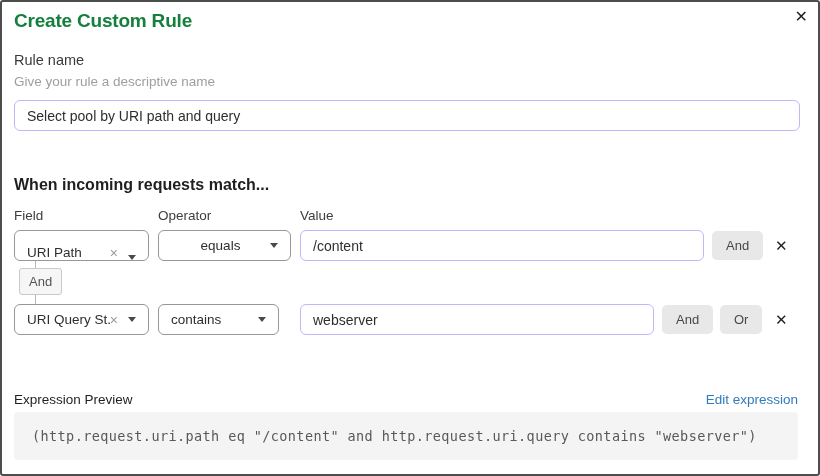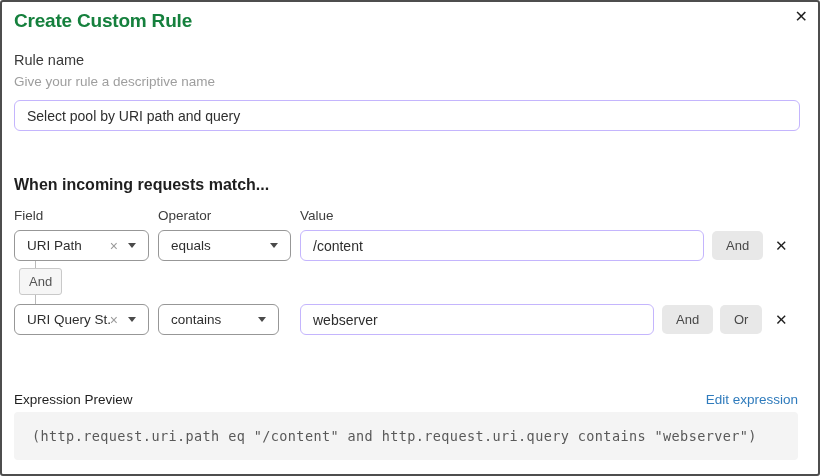--- a/index.html
+++ b/index.html
@@ -156,26 +156,26 @@
   <div class="abs field-label" style="left:12px; top:50px;">Rule name</div>
   <div class="abs help-text" style="left:12px; top:72px;">Give your rule a descriptive name</div>
   <input class="abs text-input" style="left: 12px; top: 98px; width: 786px;" value="Select pool by URI path and query">
 
   <div class="abs section-heading" style="left:12px; top:174px;">When incoming requests match...</div>
 
   <div class="abs col-label" style="left:12px; top:206px;text-align:right;">Field</div>
   <div class="abs col-label" style="left:156px; top:206px;">Operator</div>
   <div class="abs col-label" style="left:298px; top:206px;">Value</div>
 
-  <div class="abs select-pill" style="left:12px; top:228px; width:135px;">
+  <div class="abs select-pill" style="left:12px; top:228px; width:135px;align-items:flex-end;">
     <span class="select-text">URI Path</span>
     <span class="clear-x">×</span>
     <span class="caret"></span>
   </div>
-  <div class="abs select-pill" style="left:156px; top:228px; width:133px;">
+  <div class="abs select-pill" style="left:156px; top:228px; width:133px;text-align:center;">
     <span class="select-text">equals</span>
     <span class="caret"></span>
   </div>
   <input class="abs text-input" style="left: 298px; top: 228px; width: 404px;" value="/content">
   <button class="abs logic-btn" style="left:710px; top:229px;">And</button>
   <div class="abs delete-x" style="left:773px; top:236px;">✕</div>
 
   <div class="abs connector-line" style="left:33px; top:259px; height:8px;"></div>
   <div class="abs connector-badge" style="left:17px; top:266px;">And</div>
   <div class="abs connector-line" style="left:33px; top:293px; height:9px;"></div>

